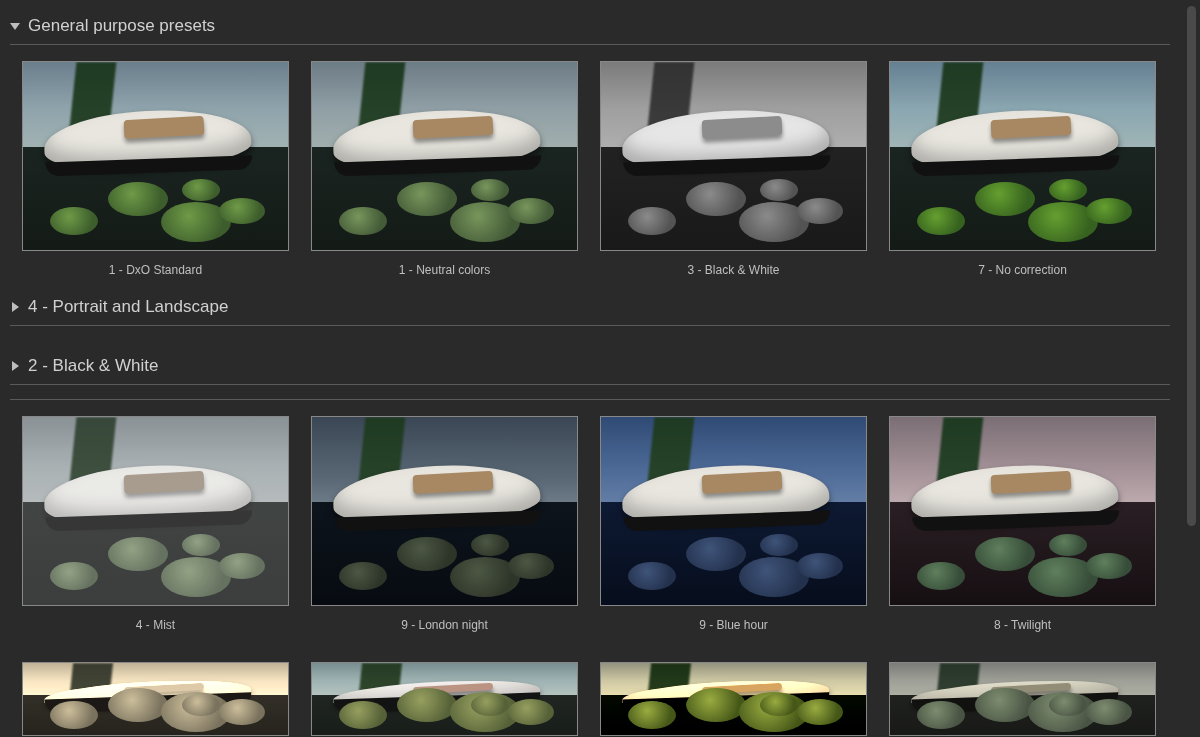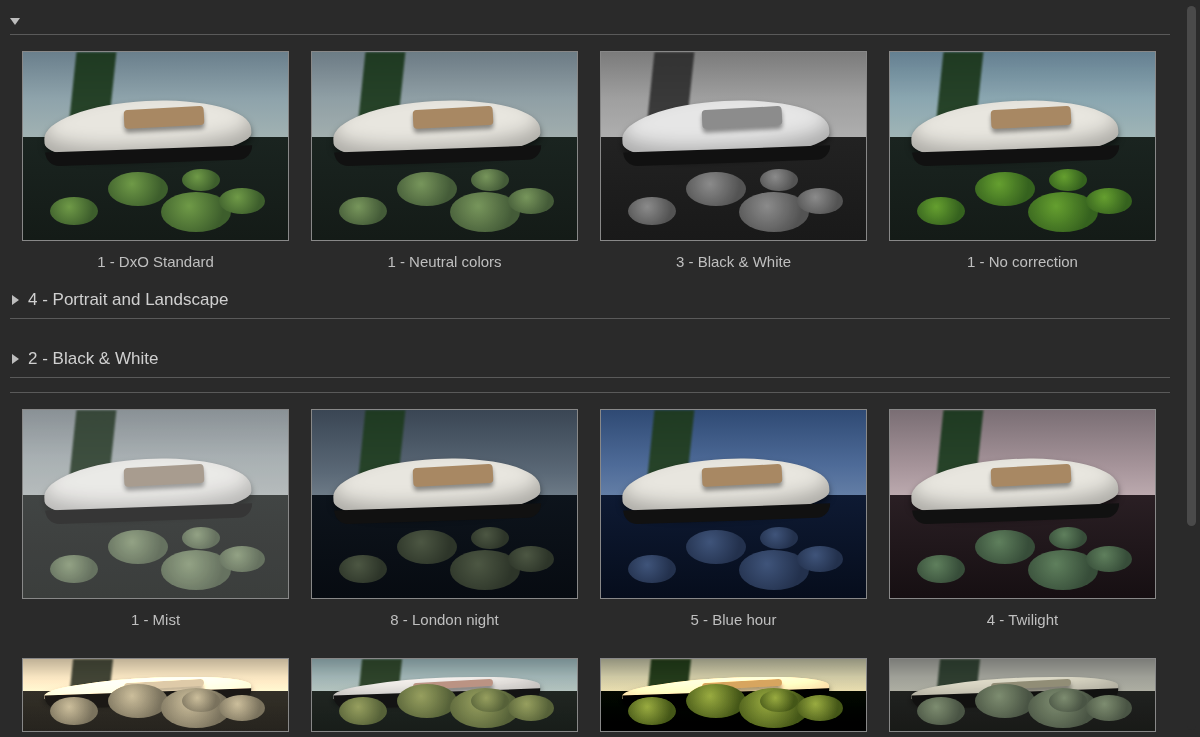--- a/index.html
+++ b/index.html
@@ -59,21 +59,21 @@
     width: 267px;
     height: 190px;
     border: 1px solid #888;
     background: #111;
     cursor: pointer;
     overflow: hidden;
     position: relative;
   }
   .thumb-label {
     color: #bfbfbf;
-    font-size: 15px;
+    font-size: 12px;
     text-align: center;
   }
   
   .scene {
     position: absolute; inset: 0;
   }
   .scene .sky {
     position: absolute; left:0; right:0; top:0; height:55%;
     background: linear-gradient(180deg, #6a7f8c 0%, #8ea3ab 45%, #aab9b6 100%);
   }
@@ -158,20 +158,21 @@
 
 <div class="panel">
 
   <div class="section">
     <div class="section-header">
       <span class="arrow">
         <svg width="10" height="10" viewBox="0 0 10 10">
             <polygon points="0,2 10,2 5,9"></polygon>
           </svg>
       </span>
+      <span class="section-title">General purpose presets</span>
     </div>
     <hr class="hr">
     <div class="thumb-row" id="row-general">
         <div class="thumb-cell">
           <div class="thumb-img f-std">
             <div class="scene">
               <div class="sky"></div>
               <div class="tree"></div>
               <div class="water"></div>
               <div class="boat"></div>
@@ -227,21 +228,21 @@
               <div class="water"></div>
               <div class="boat"></div>
               <div class="seat"></div>
               <div class="lily l1"></div>
               <div class="lily l2"></div>
               <div class="lily l3"></div>
               <div class="lily l4"></div>
               <div class="lily l5"></div>
             </div>
           </div>
-          <div class="thumb-label">1 - No correction</div>
+          <div class="thumb-label">7 - No correction</div>
         </div>
       </div>
   </div>
 
   <div class="section">
     <div class="section-header">
       <span class="arrow">
         <svg width="10" height="10" viewBox="0 0 10 10">
             <polygon points="2,0 9,5 2,10"></polygon>
           </svg>
@@ -274,72 +275,72 @@
               <div class="water"></div>
               <div class="boat"></div>
               <div class="seat"></div>
               <div class="lily l1"></div>
               <div class="lily l2"></div>
               <div class="lily l3"></div>
               <div class="lily l4"></div>
               <div class="lily l5"></div>
             </div>
           </div>
-          <div class="thumb-label">1 - Mist</div>
+          <div class="thumb-label">4 - Mist</div>
         </div>
         <div class="thumb-cell">
           <div class="thumb-img f-night">
             <div class="scene">
               <div class="sky"></div>
               <div class="tree"></div>
               <div class="water"></div>
               <div class="boat"></div>
               <div class="seat"></div>
               <div class="lily l1"></div>
               <div class="lily l2"></div>
               <div class="lily l3"></div>
               <div class="lily l4"></div>
               <div class="lily l5"></div>
             </div>
           </div>
-          <div class="thumb-label">8 - London night</div>
+          <div class="thumb-label">9 - London night</div>
         </div>
         <div class="thumb-cell">
           <div class="thumb-img f-blue">
             <div class="scene">
               <div class="sky"></div>
               <div class="tree"></div>
               <div class="water"></div>
               <div class="boat"></div>
               <div class="seat"></div>
               <div class="lily l1"></div>
               <div class="lily l2"></div>
               <div class="lily l3"></div>
               <div class="lily l4"></div>
               <div class="lily l5"></div>
             </div>
           </div>
-          <div class="thumb-label">5 - Blue hour</div>
+          <div class="thumb-label">9 - Blue hour</div>
         </div>
         <div class="thumb-cell">
           <div class="thumb-img f-twilight">
             <div class="scene">
               <div class="sky"></div>
               <div class="tree"></div>
               <div class="water"></div>
               <div class="boat"></div>
               <div class="seat"></div>
               <div class="lily l1"></div>
               <div class="lily l2"></div>
               <div class="lily l3"></div>
               <div class="lily l4"></div>
               <div class="lily l5"></div>
             </div>
           </div>
-          <div class="thumb-label">4 - Twilight</div>
+          <div class="thumb-label">8 - Twilight</div>
         </div>
       </div>
     <div class="thumb-row tight cut" id="row-atmo2">
         <div class="thumb-cell">
           <div class="thumb-img f-sepia">
             <div class="scene">
               <div class="sky"></div>
               <div class="tree"></div>
               <div class="water"></div>
               <div class="boat"></div>

